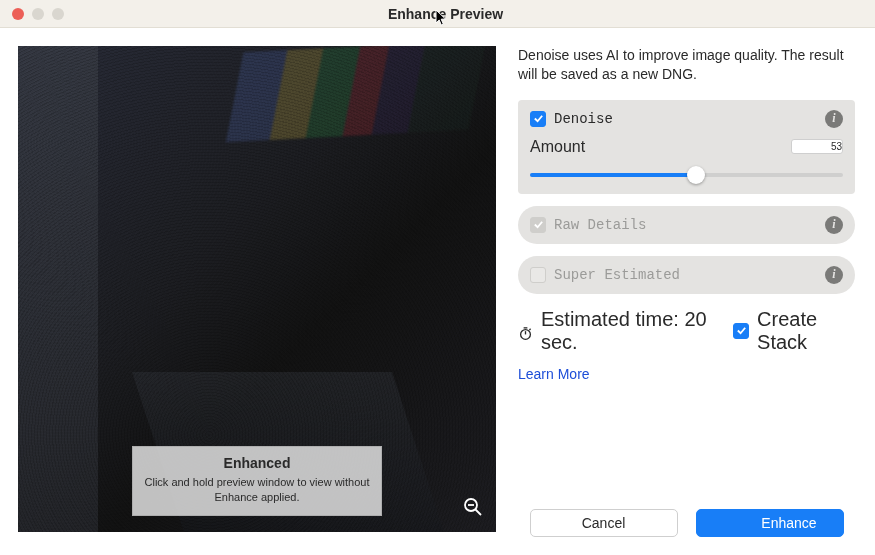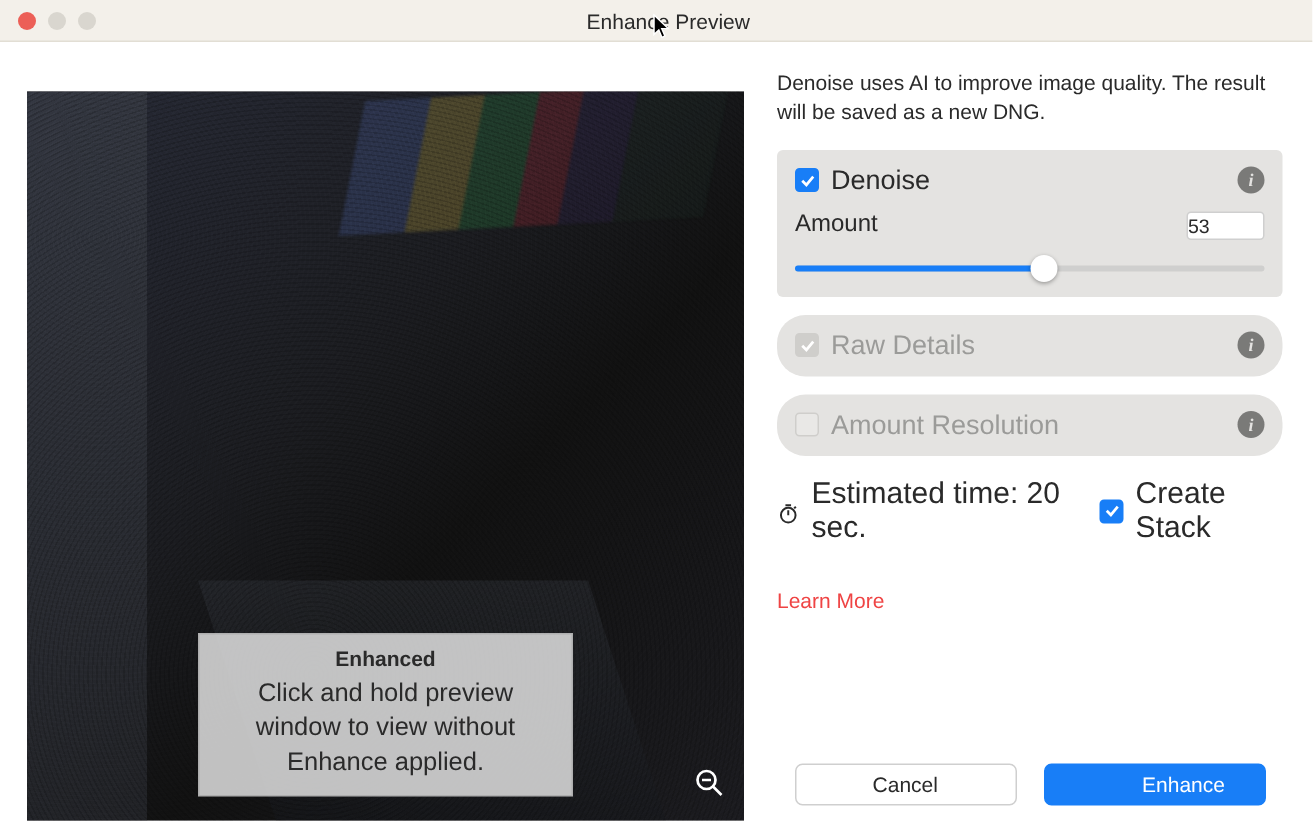--- a/index.html
+++ b/index.html
@@ -25,21 +25,21 @@
   gap: 8px;
   padding-left: 12px;
 }
 .tl { width: 12px; height: 12px; border-radius: 50%; }
 .tl-red { background: #ec5f57; }
 .tl-grey { background: #d9d6cf; }
 .title {
   position: absolute;
   left: 16px; right: 0;
   text-align: center;
-  font-weight: 400;
+  font-weight: 700;
   font-size: 14px;
   pointer-events: none;
 }
 .cursor-arrow {
   position: absolute;
   top: 9px;
   left: 435px;
   width: 0; height: 0;
   pointer-events: none;
 }
@@ -53,21 +53,20 @@
 }
 
 
 .preview-wrap {
   position: relative;
   width: 478px;
   height: 486px;
   background: #1a1a1c;
   flex-shrink: 0;
   overflow: hidden;
-  margin-top: 15px;
 }
 .preview-img {
   position: absolute;
   inset: 0;
   background:
     linear-gradient(135deg, #272a36 0%, #1b1c20 40%, #111 60%, #1b1b1f 100%);
 }
 .noise-stripe {
   position: absolute;
   top: 0; right: 20px;
@@ -108,21 +107,21 @@
   transform: translateX(-50%);
   bottom: 16px;
   width: 250px;
   background: rgba(225,225,225,.85);
   border: 1px solid rgba(0,0,0,.1);
   padding: 8px 10px 10px;
   text-align: center;
   color: #2a2a2a;
 }
 .preview-tooltip .pt-title { font-weight: 700; font-size: 14px; margin-bottom: 4px; }
-.preview-tooltip .pt-body { font-size: 17px; line-height: 1.35; }
+.preview-tooltip .pt-body { font-size: 11px; line-height: 1.35; }
 .zoom-btn {
   position: absolute;
   right: 12px;
   bottom: 14px;
   width: 22px; height: 22px;
   color: #fff;
   display: flex; align-items: center; justify-content: center;
   cursor: pointer;
 }
 
@@ -135,21 +134,21 @@
 .desc { font-size: 14px; line-height: 1.35; margin-bottom: 16px; }
 .section {
   background: #e4e3e1;
   border-radius: 4px;
   padding: 10px 12px;
   margin-bottom: 12px;
   position: relative;
 }
 .section.disabled { color: #9b9b99; border-radius: 19px; }
 .sec-head { display: flex; align-items: center; gap: 8px; }
-.sec-title { font-size: 18px; font-weight: 500; }
+.sec-title { font-size: 14px; font-weight: 500; font-family: Liberation Mono, monospace; }
 .checkbox {
   width: 16px; height: 16px;
   border-radius: 3px;
   border: 1px solid #bdbdbd;
   background: #fff;
   display: inline-flex; align-items: center; justify-content: center;
   cursor: pointer;
   flex-shrink: 0;
 }
 .checkbox.checked { background: #187ef7; border-color: #187ef7; }
@@ -176,22 +175,22 @@
   margin-top: 10px;
 }
 .amount-label { font-size: 16px; }
 .amount-val {
   margin-left: auto;
   width: 52px;
   padding: 1px 0;
   background: #fff;
   border: 1px solid #cfcfcf;
   border-radius: 3px;
-  font-size: 13px;
-  text-align: left;
+  font-size: 10px;
+  text-align: right;
 }
 .slider-wrap {
   margin-top: 8px;
   position: relative;
   height: 20px;
 }
 .slider-track {
   position: absolute; left:0; right:0; top: 9px;
   height: 4px; border-radius: 2px;
   background: #cfcfce;
@@ -209,21 +208,21 @@
   cursor: grab;
 }
 
 .meta-row {
   display: flex; align-items: center; gap: 8px;
   font-size: 20px;
   margin-top: 2px;
 }
 .stopwatch { width: 15px; height: 15px; flex-shrink:0; }
 .spacer { flex: 1; }
-.learnmore { color: #ef4444; font-size: 14px; margin-top: 28px; cursor: pointer; }
+.learnmore { color: #1d4ed8; font-size: 14px; margin-top: 12px; cursor: pointer; }
 
 .footer-buttons {
   margin-top: auto;
   display: flex;
   justify-content: center;
   gap: 18px;
 }
 .btn {
   min-width: 148px;
   padding: 5px 0;
@@ -312,21 +311,21 @@
             </svg>
         </div>
         <div class="sec-title">Raw Details</div>
         <div class="info-icon">i</div>
       </div>
     </div>
 
     <div class="section disabled">
       <div class="sec-head">
         <div class="checkbox disabled"></div>
-        <div class="sec-title">Amount Resolution</div>
+        <div class="sec-title">Super Estimated</div>
         <div class="info-icon">i</div>
       </div>
     </div>
 
     <div class="meta-row">
       <span class="stopwatch">
         <svg width="15" height="15" viewBox="0 0 16 16">
           <circle cx="8" cy="9" r="5.2" fill="none" stroke="#2a2a2a" stroke-width="1.4"></circle>
           <line x1="8" y1="9" x2="8" y2="5.5" stroke="#2a2a2a" stroke-width="1.4"></line>
           <line x1="6" y1="2" x2="10" y2="2" stroke="#2a2a2a" stroke-width="1.4"></line>

